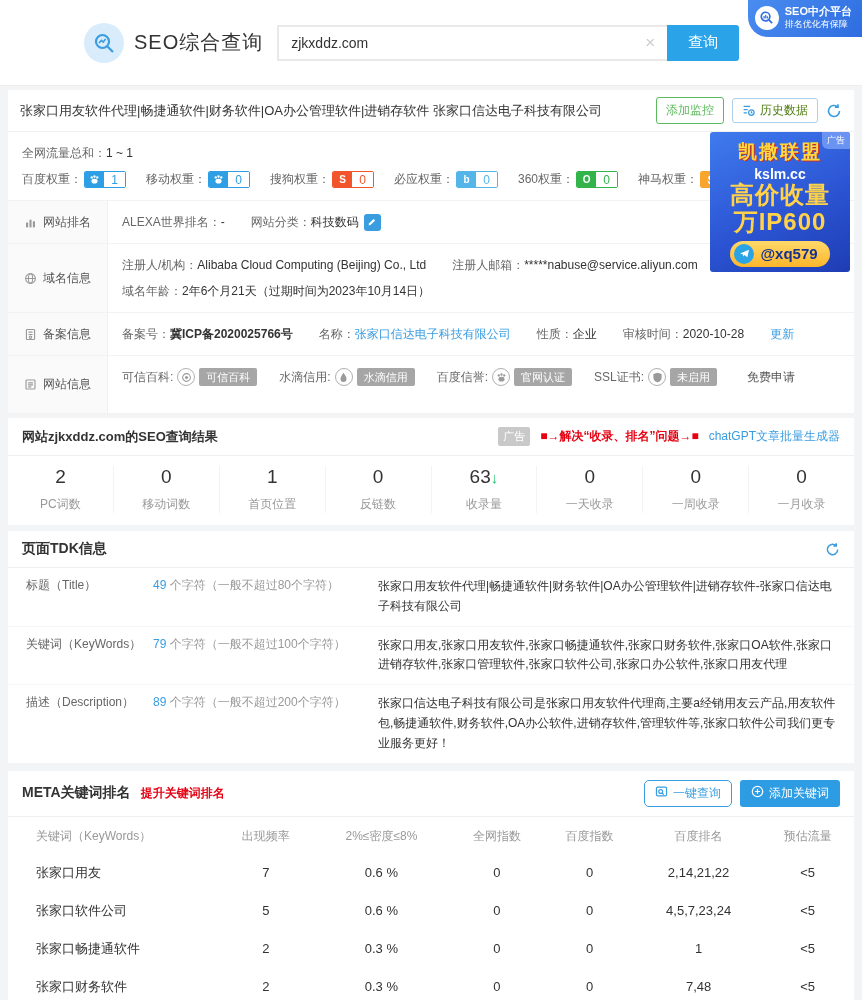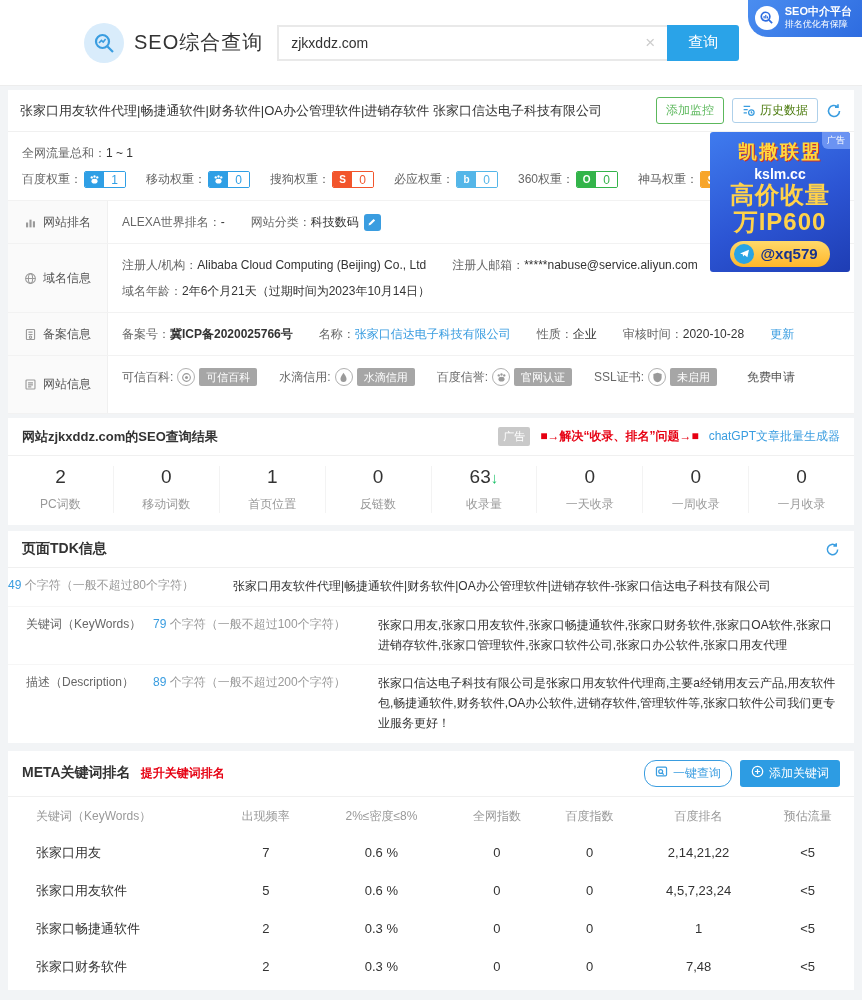--- a/index.html
+++ b/index.html
@@ -95,21 +95,21 @@
   .tdk-label { width:145px; padding-left:18px; color:#666; font-size:12px; flex-shrink:0; }
   .tdk-count { width:225px; color:#999; font-size:12px; flex-shrink:0; }
   .tdk-count .num { color:#3a9de0; }
   .tdk-content { flex:1; padding-right:16px; color:#333; font-size:12px; line-height:1.65; }
 
   
   .meta-card { margin-top:8px; padding-bottom:4px; }
   .meta-left { display:flex; align-items:baseline; gap:10px; }
   .red-link { color:#e60012; font-size:12px; font-weight:bold; cursor:pointer; }
   .meta-btns { display:flex; align-items:center; gap:8px; }
-  .btn-query { border:1px solid #3a9de0; color:#3a9de0; background:#fff; font-size:12px; padding:4px 10px; border-radius:12px; display:flex; align-items:center; gap:5px; }
+  .btn-query { border:1px solid #3a9de0; color:#3a9de0; background:#fff; font-size:12px; padding:4px 10px; border-radius:5px; display:flex; align-items:center; gap:5px; }
   .btn-add { border:none; background:#2d9ce3; color:#fff; font-size:12px; padding:5px 11px; border-radius:3px; display:flex; align-items:center; gap:5px; }
   table.meta { width:100%; border-collapse:collapse; }
   table.meta th { color:#999; font-size:12px; font-weight:normal; padding:11px 0 9px; text-align:center; }
   table.meta td { color:#333; font-size:13px; padding:10px 0; text-align:center; }
   table.meta th:first-child, table.meta td:first-child { text-align:left; padding-left:28px; width:25%; }
   td.blue { color:#3a9de0; }
 </style>
 </head>
 <body>
 
@@ -487,20 +487,21 @@
   <div class="sec-head">
     <span class="sec-title">页面TDK信息</span>
     <span class="ic-blue">
         <svg width="15" height="15" viewBox="0 0 16 16">
           <path d="M13.5 8a5.5 5.5 0 1 1-1.8-4.1M12 1.2v3h-3" fill="none" stroke="#3a9de0" stroke-width="1.6"></path>
         </svg>
       </span>
   </div>
   <div id="tdk-rows">
       <div class="tdk-row">
+        <div class="tdk-label">标题（Title）</div>
         <div class="tdk-count"><span class="num">49</span> 个字符（一般不超过80个字符）</div>
         <div class="tdk-content">张家口用友软件代理|畅捷通软件|财务软件|OA办公管理软件|进销存软件-张家口信达电子科技有限公司</div>
       </div>
       <div class="tdk-row">
         <div class="tdk-label">关键词（KeyWords）</div>
         <div class="tdk-count"><span class="num">79</span> 个字符（一般不超过100个字符）</div>
         <div class="tdk-content">张家口用友,张家口用友软件,张家口畅捷通软件,张家口财务软件,张家口OA软件,张家口进销存软件,张家口管理软件,张家口软件公司,张家口办公软件,张家口用友代理</div>
       </div>
       <div class="tdk-row">
         <div class="tdk-label">描述（Description）</div>
@@ -552,21 +553,21 @@
         <tr>
           <td>张家口用友</td>
           <td>7</td>
           <td>0.6 %</td>
           <td>0</td>
           <td class="blue">0</td>
           <td>2,14,21,22</td>
           <td>&lt;5</td>
         </tr>
         <tr>
-          <td>张家口用友软件</td>
+          <td>张家口软件公司</td>
           <td>5</td>
           <td>0.6 %</td>
           <td>0</td>
           <td class="blue">0</td>
           <td>4,5,7,23,24</td>
           <td>&lt;5</td>
         </tr>
         <tr>
           <td>张家口畅捷通软件</td>
           <td>2</td>

